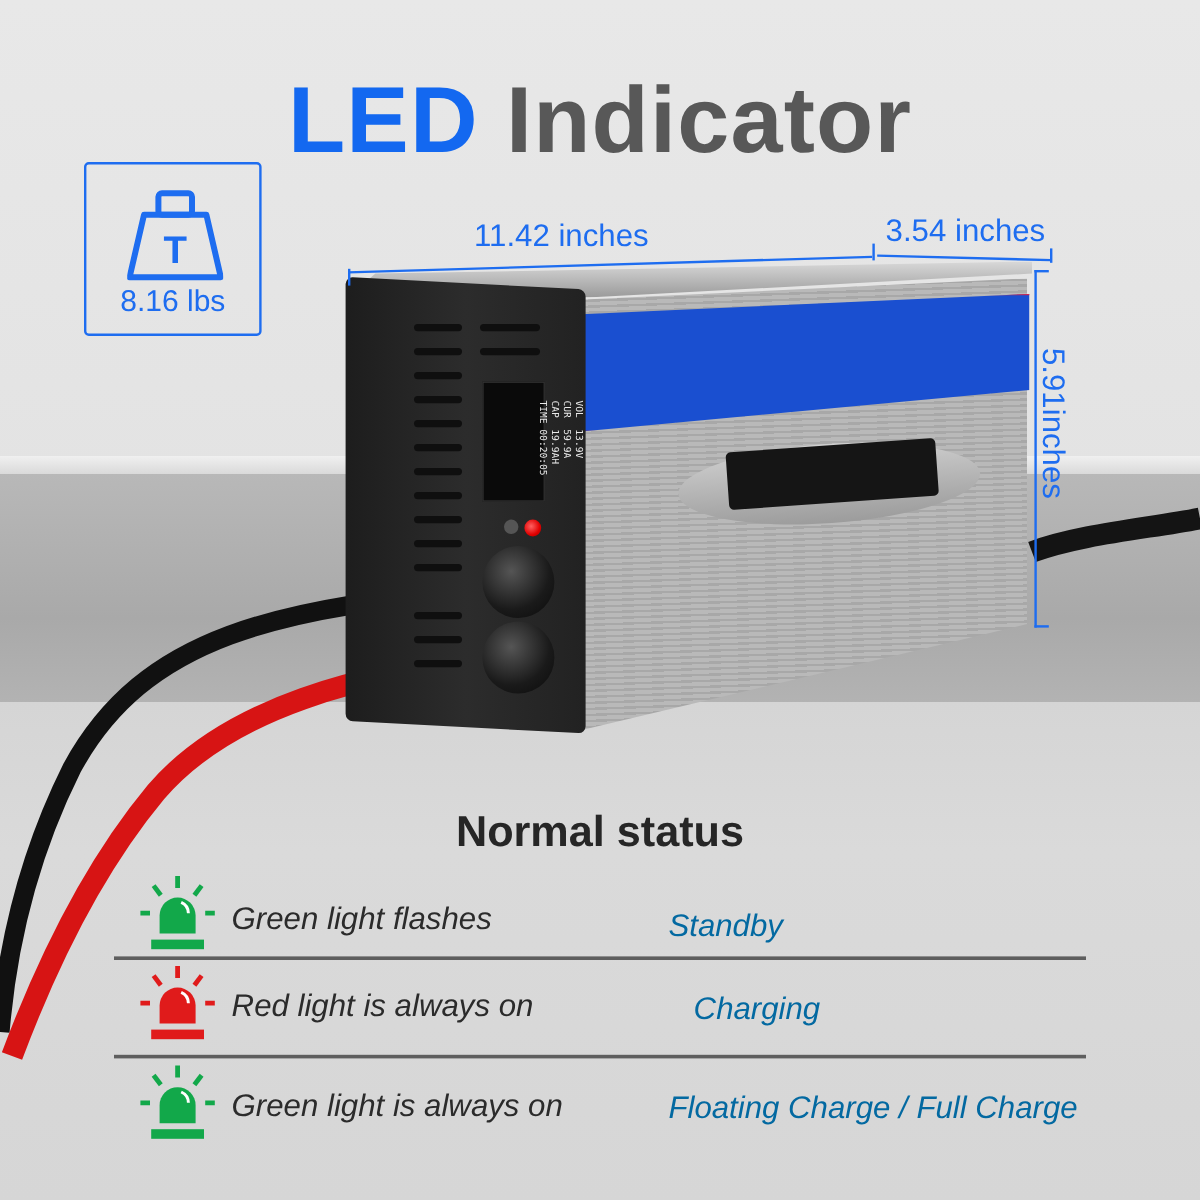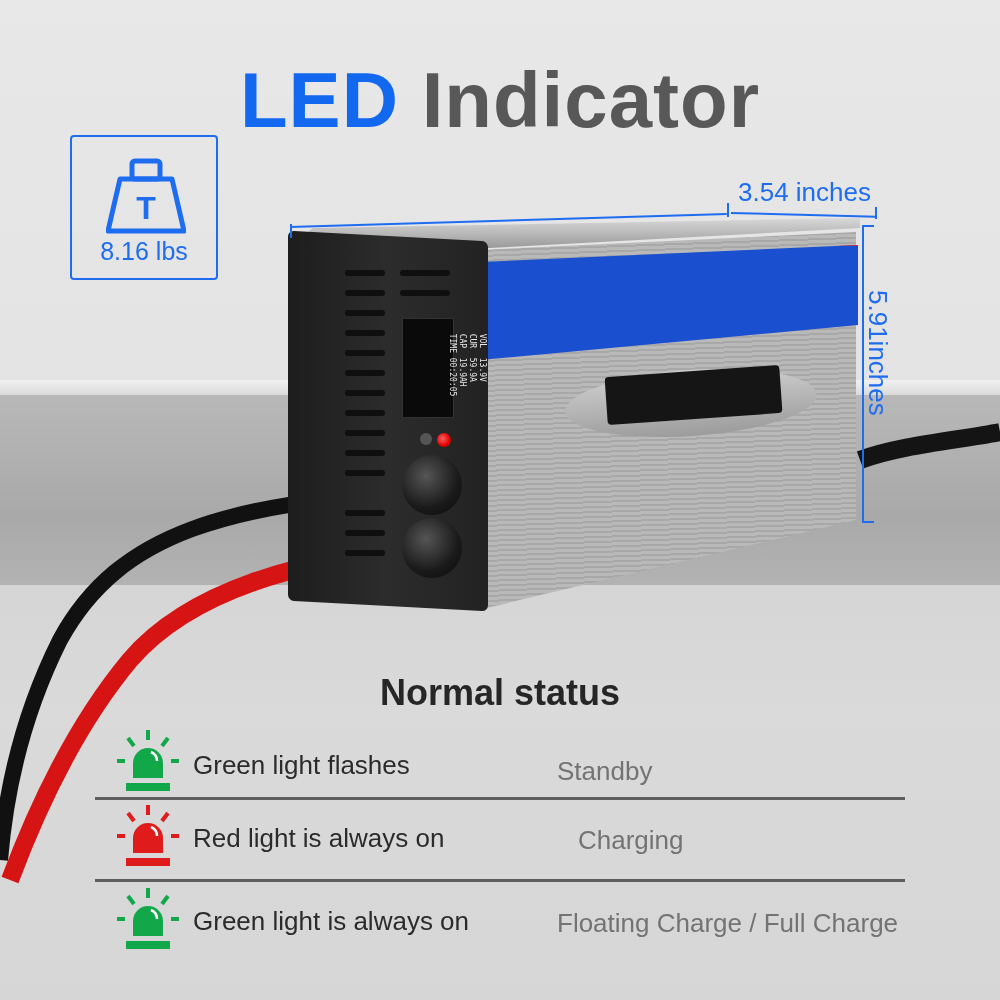--- a/index.html
+++ b/index.html
@@ -69,24 +69,24 @@
   .switch { position: absolute; left: 420px; top: 433px; width: 12px; height: 12px; border-radius: 50%; background: #555; }
   .gland { position: absolute; width: 60px; height: 60px; border-radius: 50%;
     background: radial-gradient(circle at 40% 35%, #555, #1a1a1a 60%, #0a0a0a); }
 
   
   .cables { position: absolute; left: 0; top: 0; }
 
   
   .status-title { position: absolute; top: 672px; left: 0; width: 1000px; text-align: center;
     font-family: "Liberation Sans", sans-serif; font-size: 36px; color: #262626; font-weight: 700; }
-  .status-row { position: absolute; left: 95px; width: 810px; height: 70px; }
+  .status-row { position: absolute; left: 95px; width: 810px; height: 70px; font-style: italic; }
   .status-row .beacon { position: absolute; left: 18px; top: 0; width: 70px; height: 70px; }
   .status-row .light { position: absolute; left: 98px; font-family: "Liberation Sans", sans-serif; font-size: 26px; color: #2b2b2b; }
-  .status-row .meaning { position: absolute; left: 462px; font-family: "Liberation Sans", sans-serif; font-size: 26px; color: #737373; }
+  .status-row .meaning { position: absolute; left: 462px; font-family: "Liberation Sans", sans-serif; font-size: 26px; color: #0369a1; }
   .divider { position: absolute; left: 95px; width: 810px; height: 3px; background: #5e5e5e; }
 </style>
 </head>
 <body>
 
 <div class="stage">
 
   <div class="shelf-face"></div>
   <div class="shelf-top"></div>
   <div class="floor"></div>
@@ -150,20 +150,21 @@
 
   <div class="dim-line" style="left:290px;top:224px;width:2px;height:14px;"></div>
   <div class="dim-line" style="left:290px;top:226px;width:437px;height:2px;transform:rotate(-1.7deg);transform-origin:left center;"></div>
   <div class="dim-line" style="left:727px;top:203px;width:2px;height:14px;"></div>
   <div class="dim-line" style="left:731px;top:212px;width:145px;height:2px;transform:rotate(1.5deg);transform-origin:left center;"></div>
   <div class="dim-line" style="left:875px;top:207px;width:2px;height:12px;"></div>
   <div class="dim-line" style="left:862px;top:225px;width:2px;height:298px;"></div>
   <div class="dim-line" style="left:862px;top:225px;width:12px;height:2px;"></div>
   <div class="dim-line" style="left:862px;top:521px;width:12px;height:2px;"></div>
 
+  <div class="dim dim-length">11.42 inches</div>
   <div class="dim dim-width">3.54 inches</div>
   <div class="dim dim-height">5.91inches</div>
 
   <div class="status-title">Normal status</div>
 
   <div class="status-row" style="top:728px;">
     <svg class="beacon" viewBox="0 0 70 70">
       <g fill="#12a84a" stroke="#12a84a">
         <line x1="35" y1="2" x2="35" y2="12" stroke-width="4"></line>
         <line x1="15" y1="10" x2="21" y2="18" stroke-width="4"></line>

